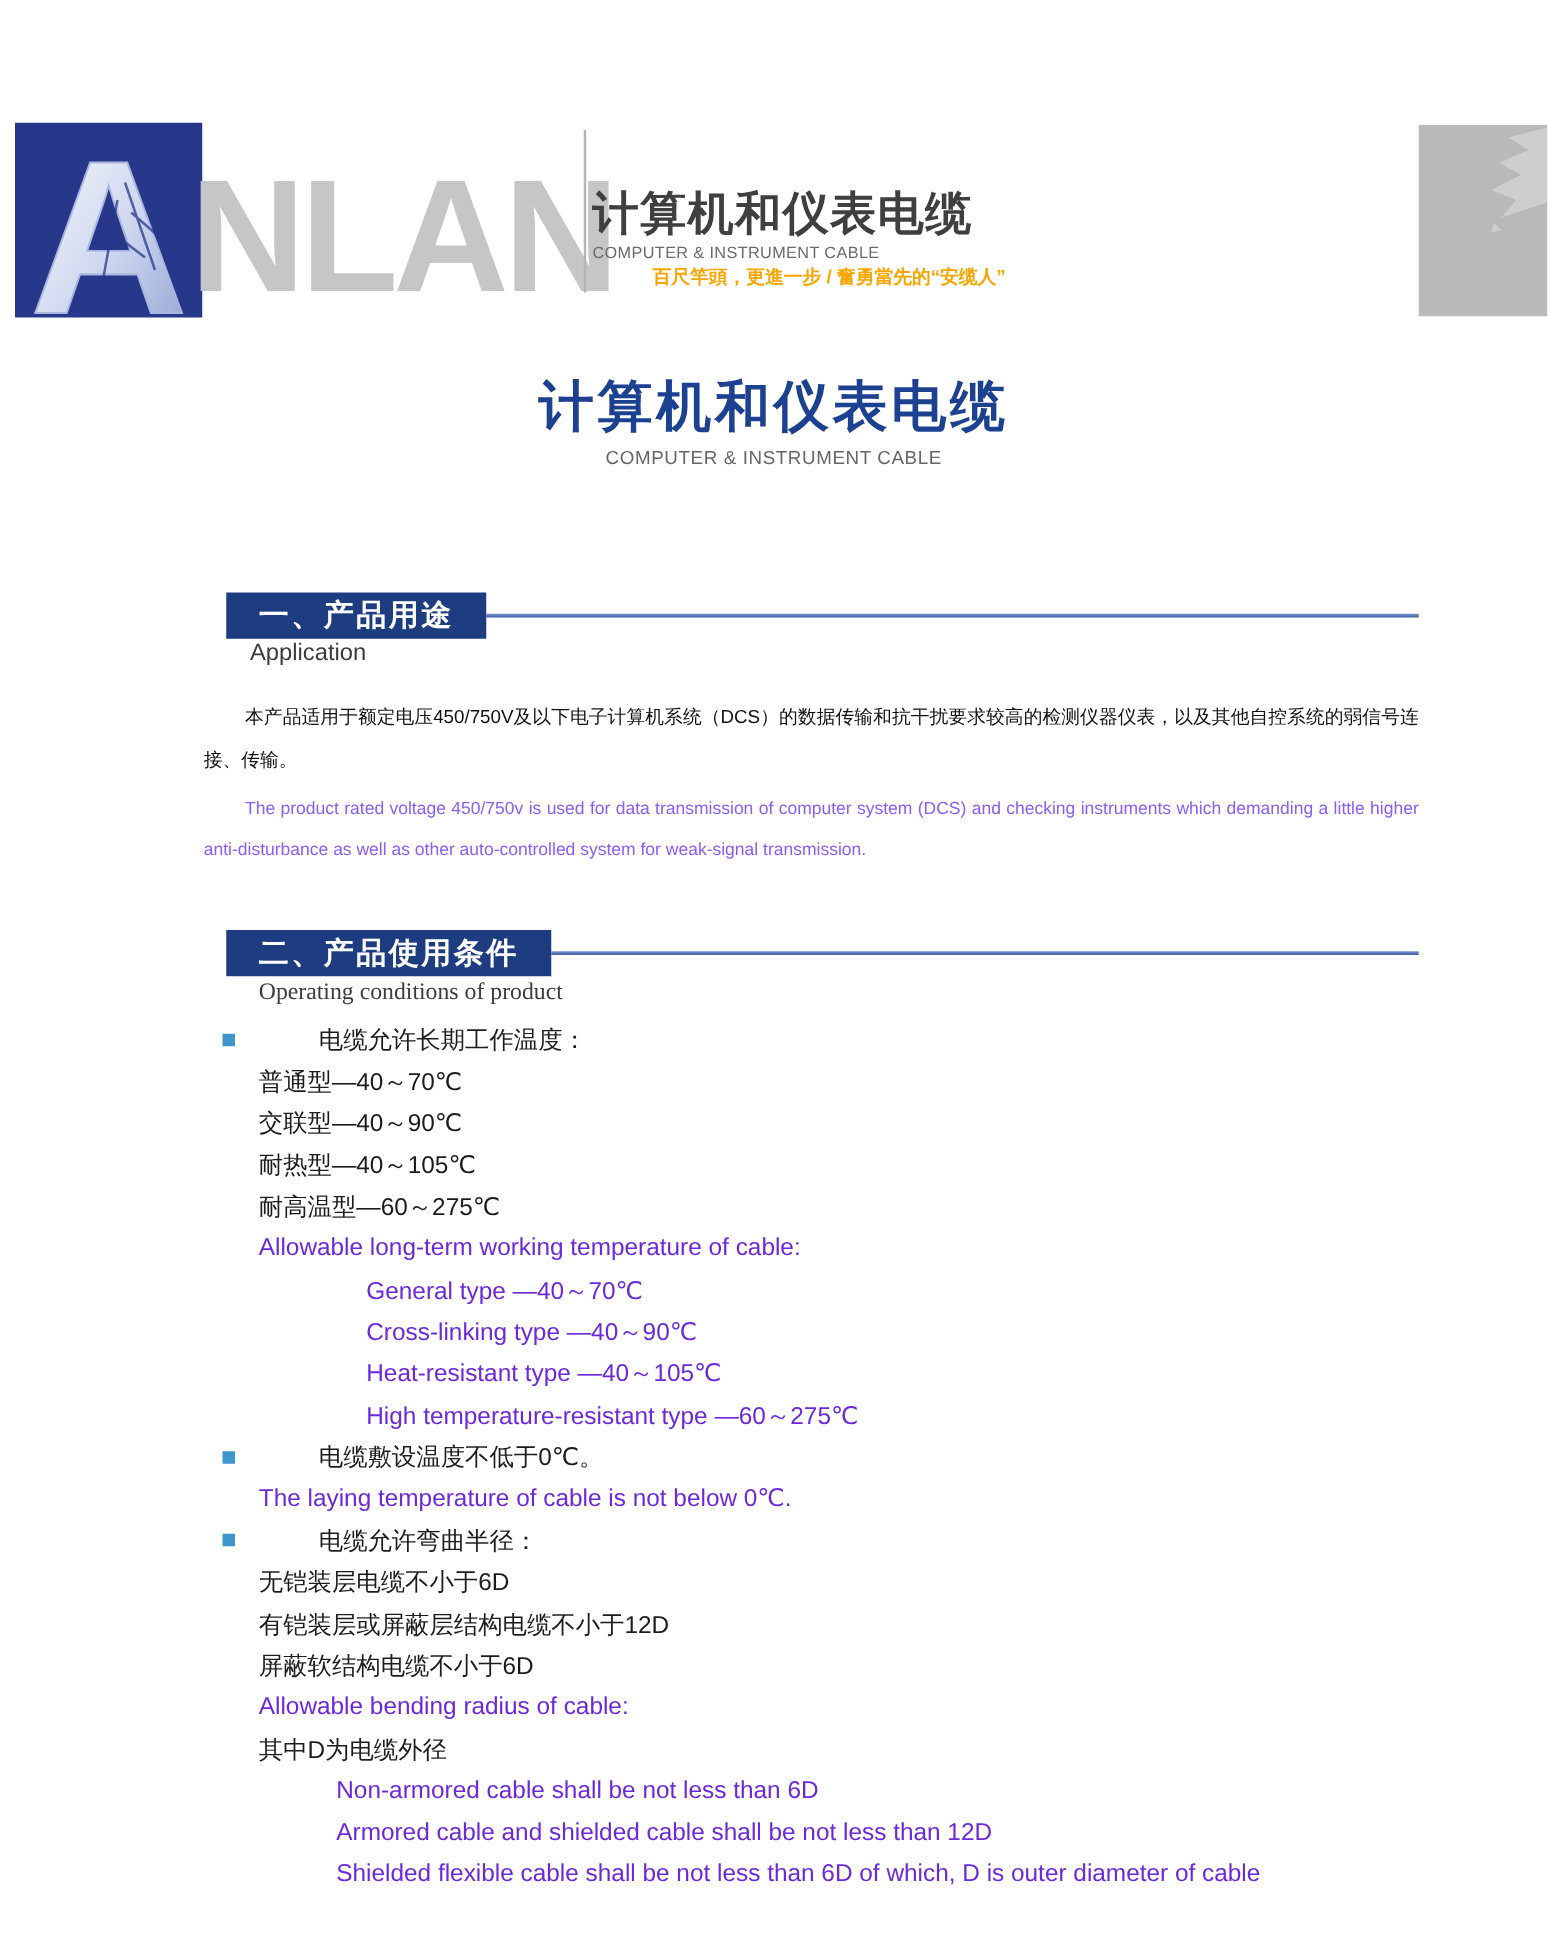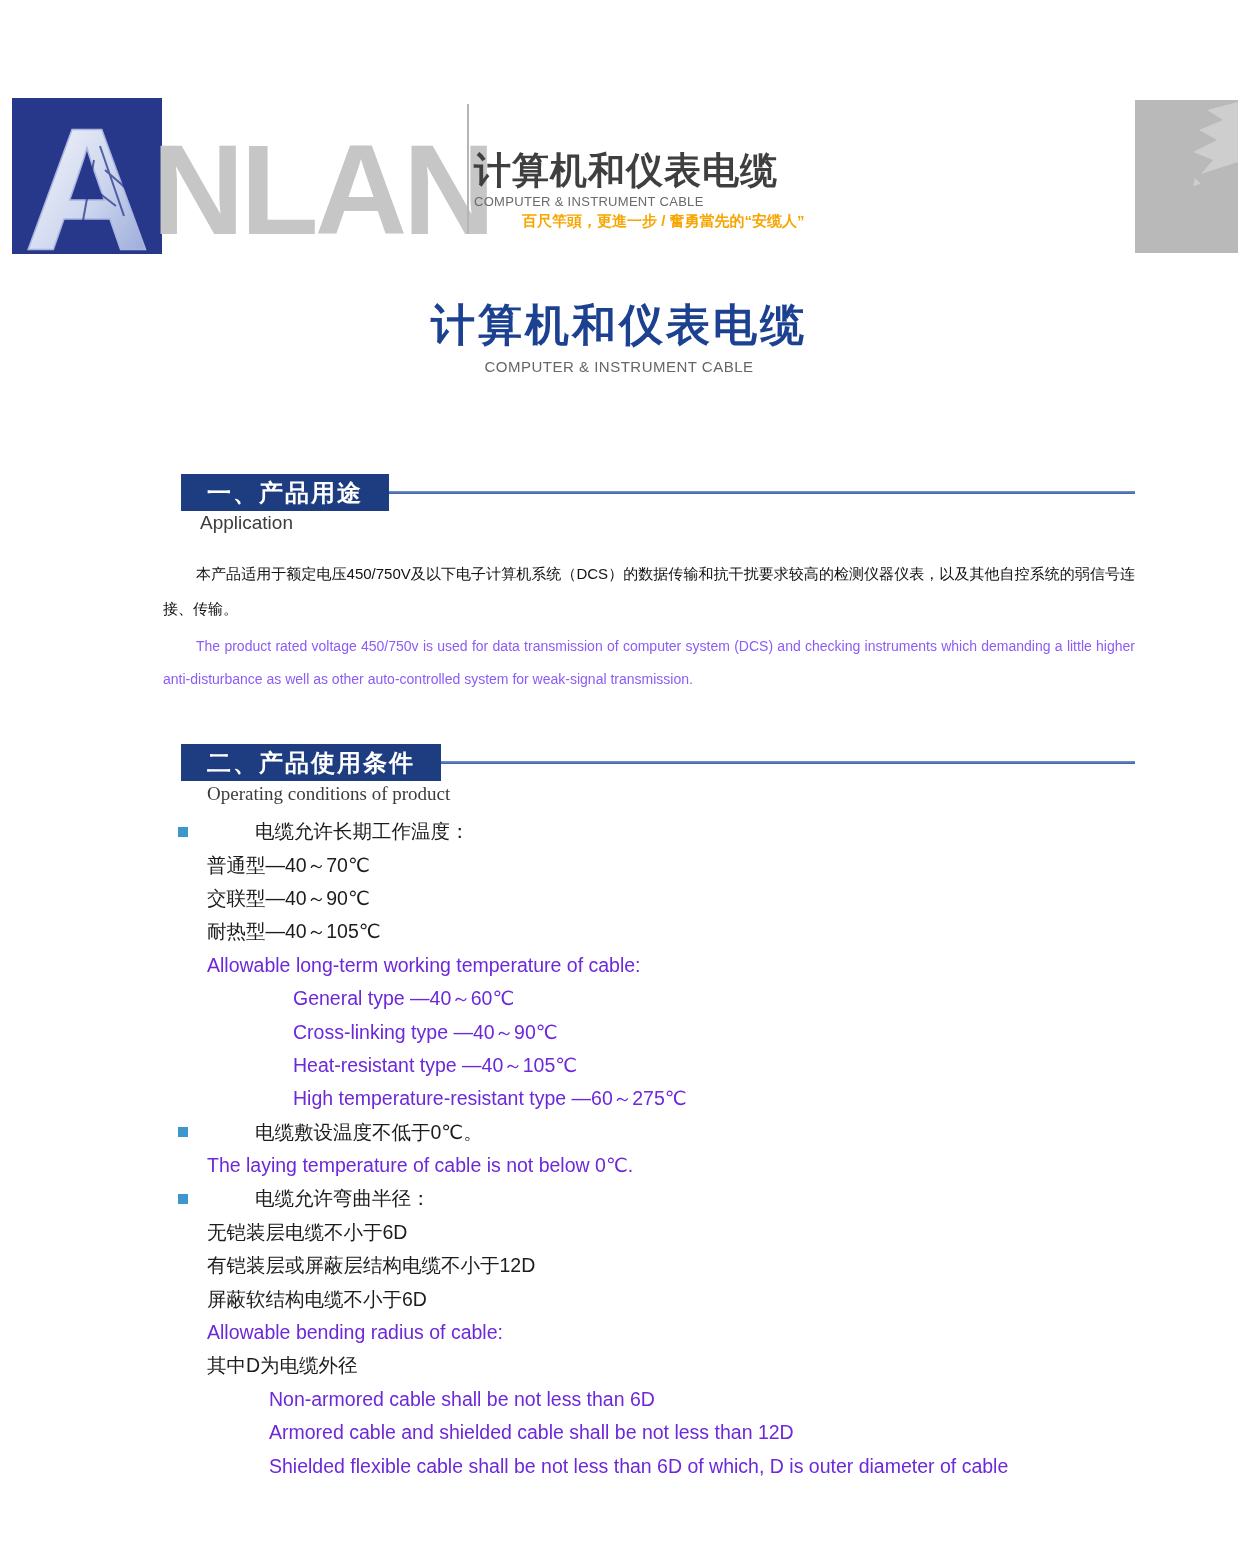--- a/index.html
+++ b/index.html
@@ -106,25 +106,28 @@
   </div>
   <div class="cond-line ind-zh">
       <span>普通型—40～70℃</span>
     </div>
   <div class="cond-line ind-zh">
       <span>交联型—40～90℃</span>
     </div>
   <div class="cond-line ind-zh">
       <span>耐热型—40～105℃</span>
     </div>
+  <div class="cond-line ind-zh">
+      <span>耐高温型—60～275℃</span>
+    </div>
   <div class="cond-line en ind-zh">
       <span>Allowable long-term working temperature of cable:</span>
     </div>
   <div class="cond-line en ind-en-a">
-      <span>General type —40～60℃</span>
+      <span>General type —40～70℃</span>
     </div>
   <div class="cond-line en ind-en-a">
       <span>Cross-linking type —40～90℃</span>
     </div>
   <div class="cond-line en ind-en-a">
       <span>Heat-resistant type —40～105℃</span>
     </div>
   <div class="cond-line en ind-en-a">
       <span>High temperature-resistant type —60～275℃</span>
     </div>

